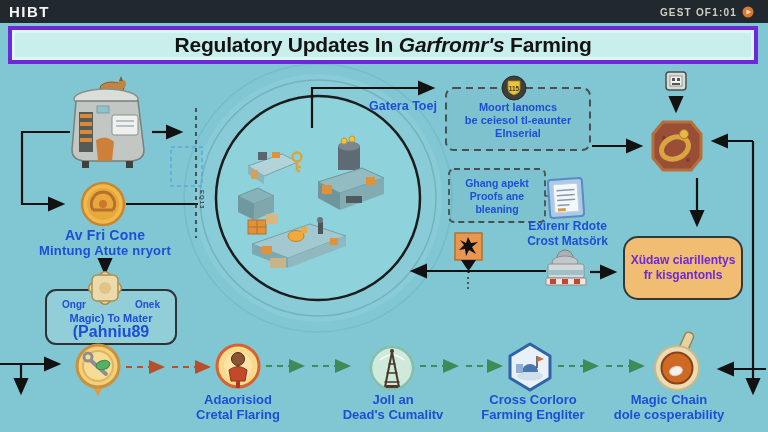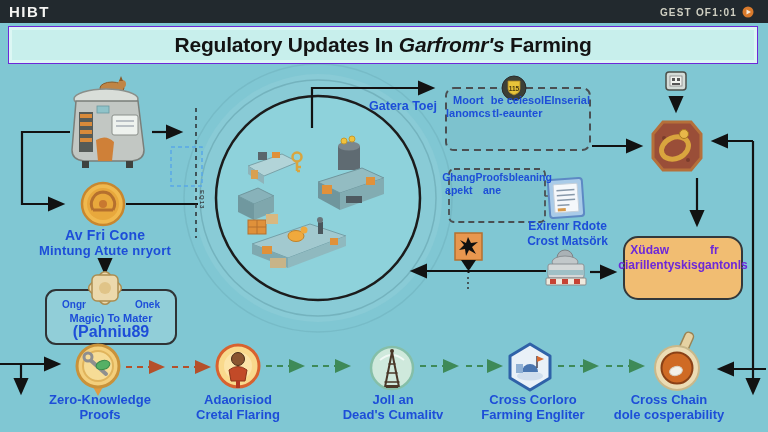--- a/index.html
+++ b/index.html
@@ -5,27 +5,27 @@
   html,body{margin:0;padding:0;}
   .stage{position:relative;width:768px;height:432px;overflow:hidden;
          background:#80c7d3;font-family:"Liberation Sans",sans-serif;}
   .abs{position:absolute;}
   .topbar{left:0;top:0;width:768px;height:23px;background:#22292e;
           display:flex;align-items:center;justify-content:space-between;}
   .logo{color:#f4f4f2;font-weight:bold;font-size:15px;letter-spacing:1.5px;padding-left:9px;}
   .topright{display:flex;align-items:flex-end;gap:5px;padding-right:14px;}
   .toptext{color:#cfcfc2;font-weight:bold;font-size:10px;letter-spacing:1.2px;}
   .banner{left:8px;top:26px;width:750px;height:38px;background:#c8efec;
-          border:1px solid #6d28d9;box-shadow:inset 0 0 0 3px #dcf7f4;box-sizing:border-box;
+          border:4px solid #6d28d9;box-shadow:inset 0 0 0 3px #dcf7f4;box-sizing:border-box;
           display:flex;align-items:center;justify-content:center;}
   .title{font-size:21px;font-weight:bold;color:#131313;letter-spacing:-0.2px;white-space:pre;}
   .title .it{font-style:italic;}
   .lbl{color:#1d4ed8;font-weight:bold;text-align:center;line-height:15px;}
   .hand{letter-spacing:0.2px;}
-  .boxtext{display:flex;flex-direction:row;justify-content:center;align-items:flex-start;}
+  .boxtext{display:flex;flex-direction:column;justify-content:center;align-items:center;}
   .sealrow{display:flex;justify-content:space-between;padding:0 16px;}
   .vnote{left:199px;top:190px;writing-mode:vertical-rl;font-size:6px;color:#3a3f42;
          letter-spacing:1px;font-weight:bold;}
   svg{display:block;}
 </style>
 </head>
 <body>
 
 <div class="stage">
 
@@ -301,34 +301,30 @@
     <div>Exirenr Rdote</div>
     <div>Crost Matsörk</div>
   </div>
 
 
   <div class="abs boxtext lbl" style="left:624px;top:243px;width:118px;height:50px;font-size:12px;line-height:15px;color:#6d28d9;">
     <div>Xüdaw ciarillentys</div>
     <div>fr kisgantonls</div>
   </div>
 
-  <div class="abs lbl" style="left:25px;top:392px;width:150px;font-size:13px;">
-    <div>Zero-Knowledge</div>
-    <div>Proofs</div>
-  </div>
   <div class="abs lbl" style="left:163px;top:392px;width:150px;font-size:13px;">
     <div>Adaorisiod</div>
     <div>Cretal Flaring</div>
   </div>
   <div class="abs lbl" style="left:318px;top:392px;width:150px;font-size:13px;">
     <div>Joll an</div>
     <div>Dead's Cumalitv</div>
   </div>
   <div class="abs lbl" style="left:458px;top:392px;width:150px;font-size:13px;">
     <div>Cross Corloro</div>
     <div>Farming Engliter</div>
   </div>
   <div class="abs lbl" style="left:594px;top:392px;width:150px;font-size:13px;">
-    <div>Cross Chain</div>
+    <div>Magic Chain</div>
     <div>dole cosperability</div>
   </div>
 
 </div>
 
 </body></html>

